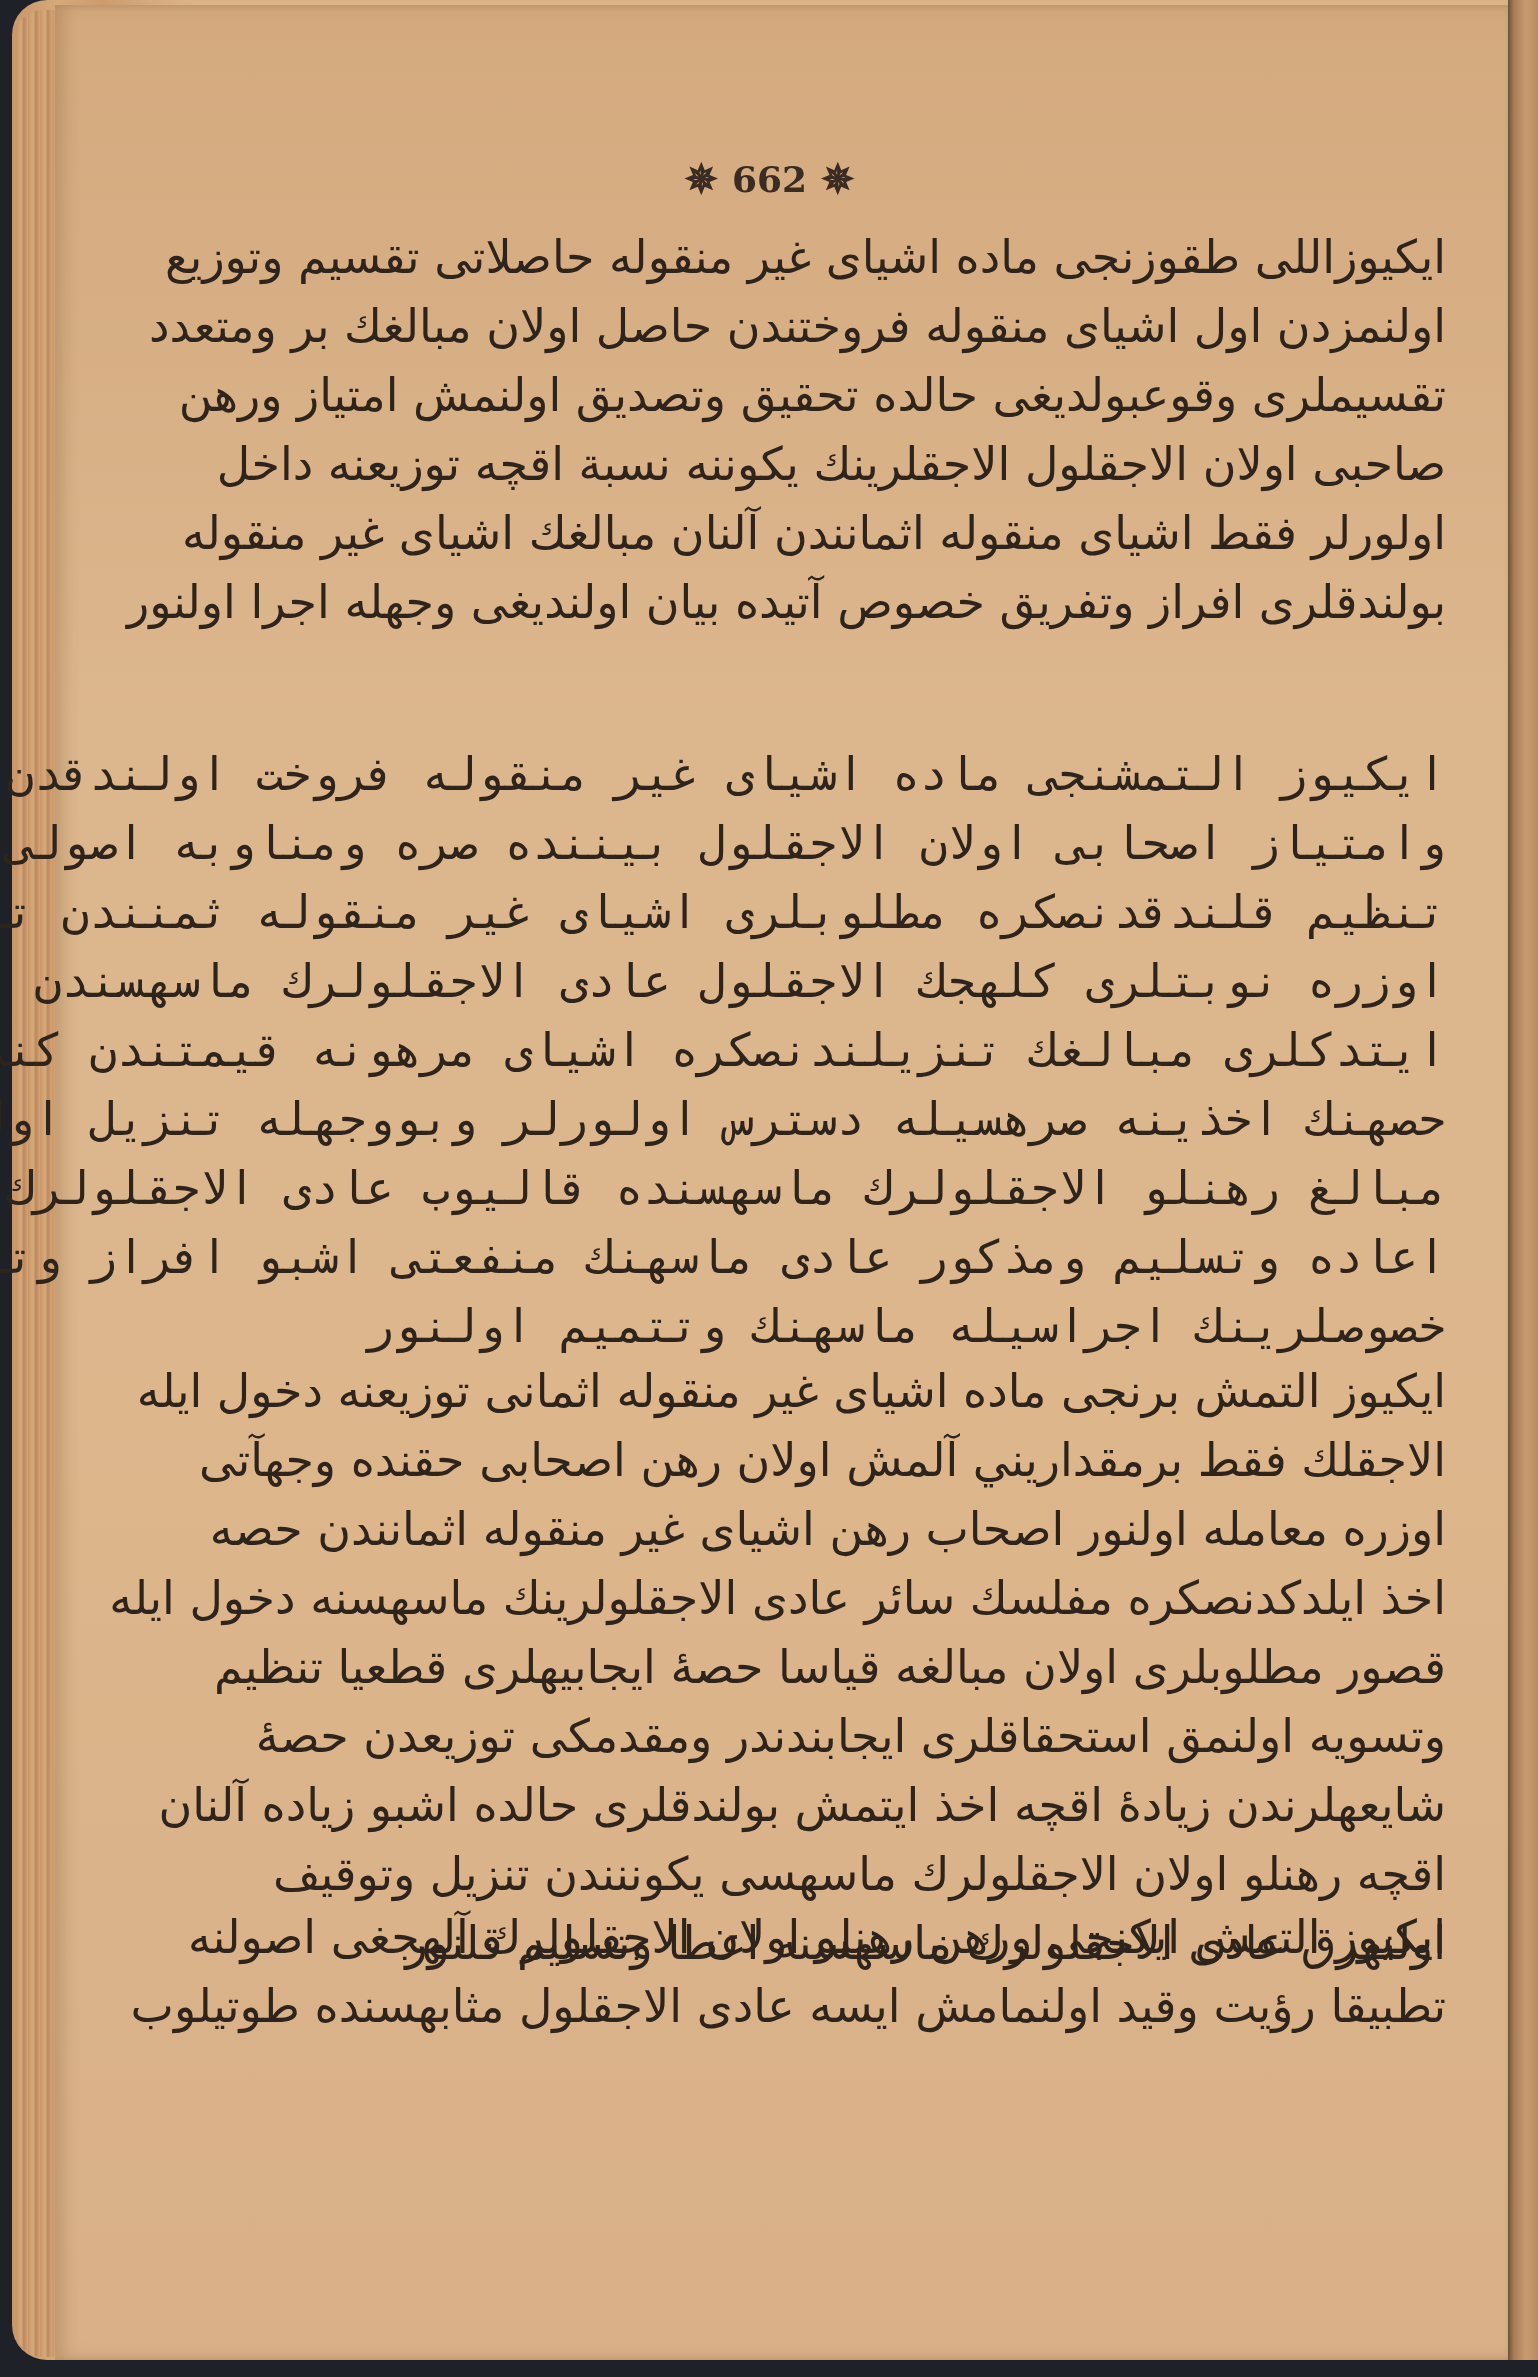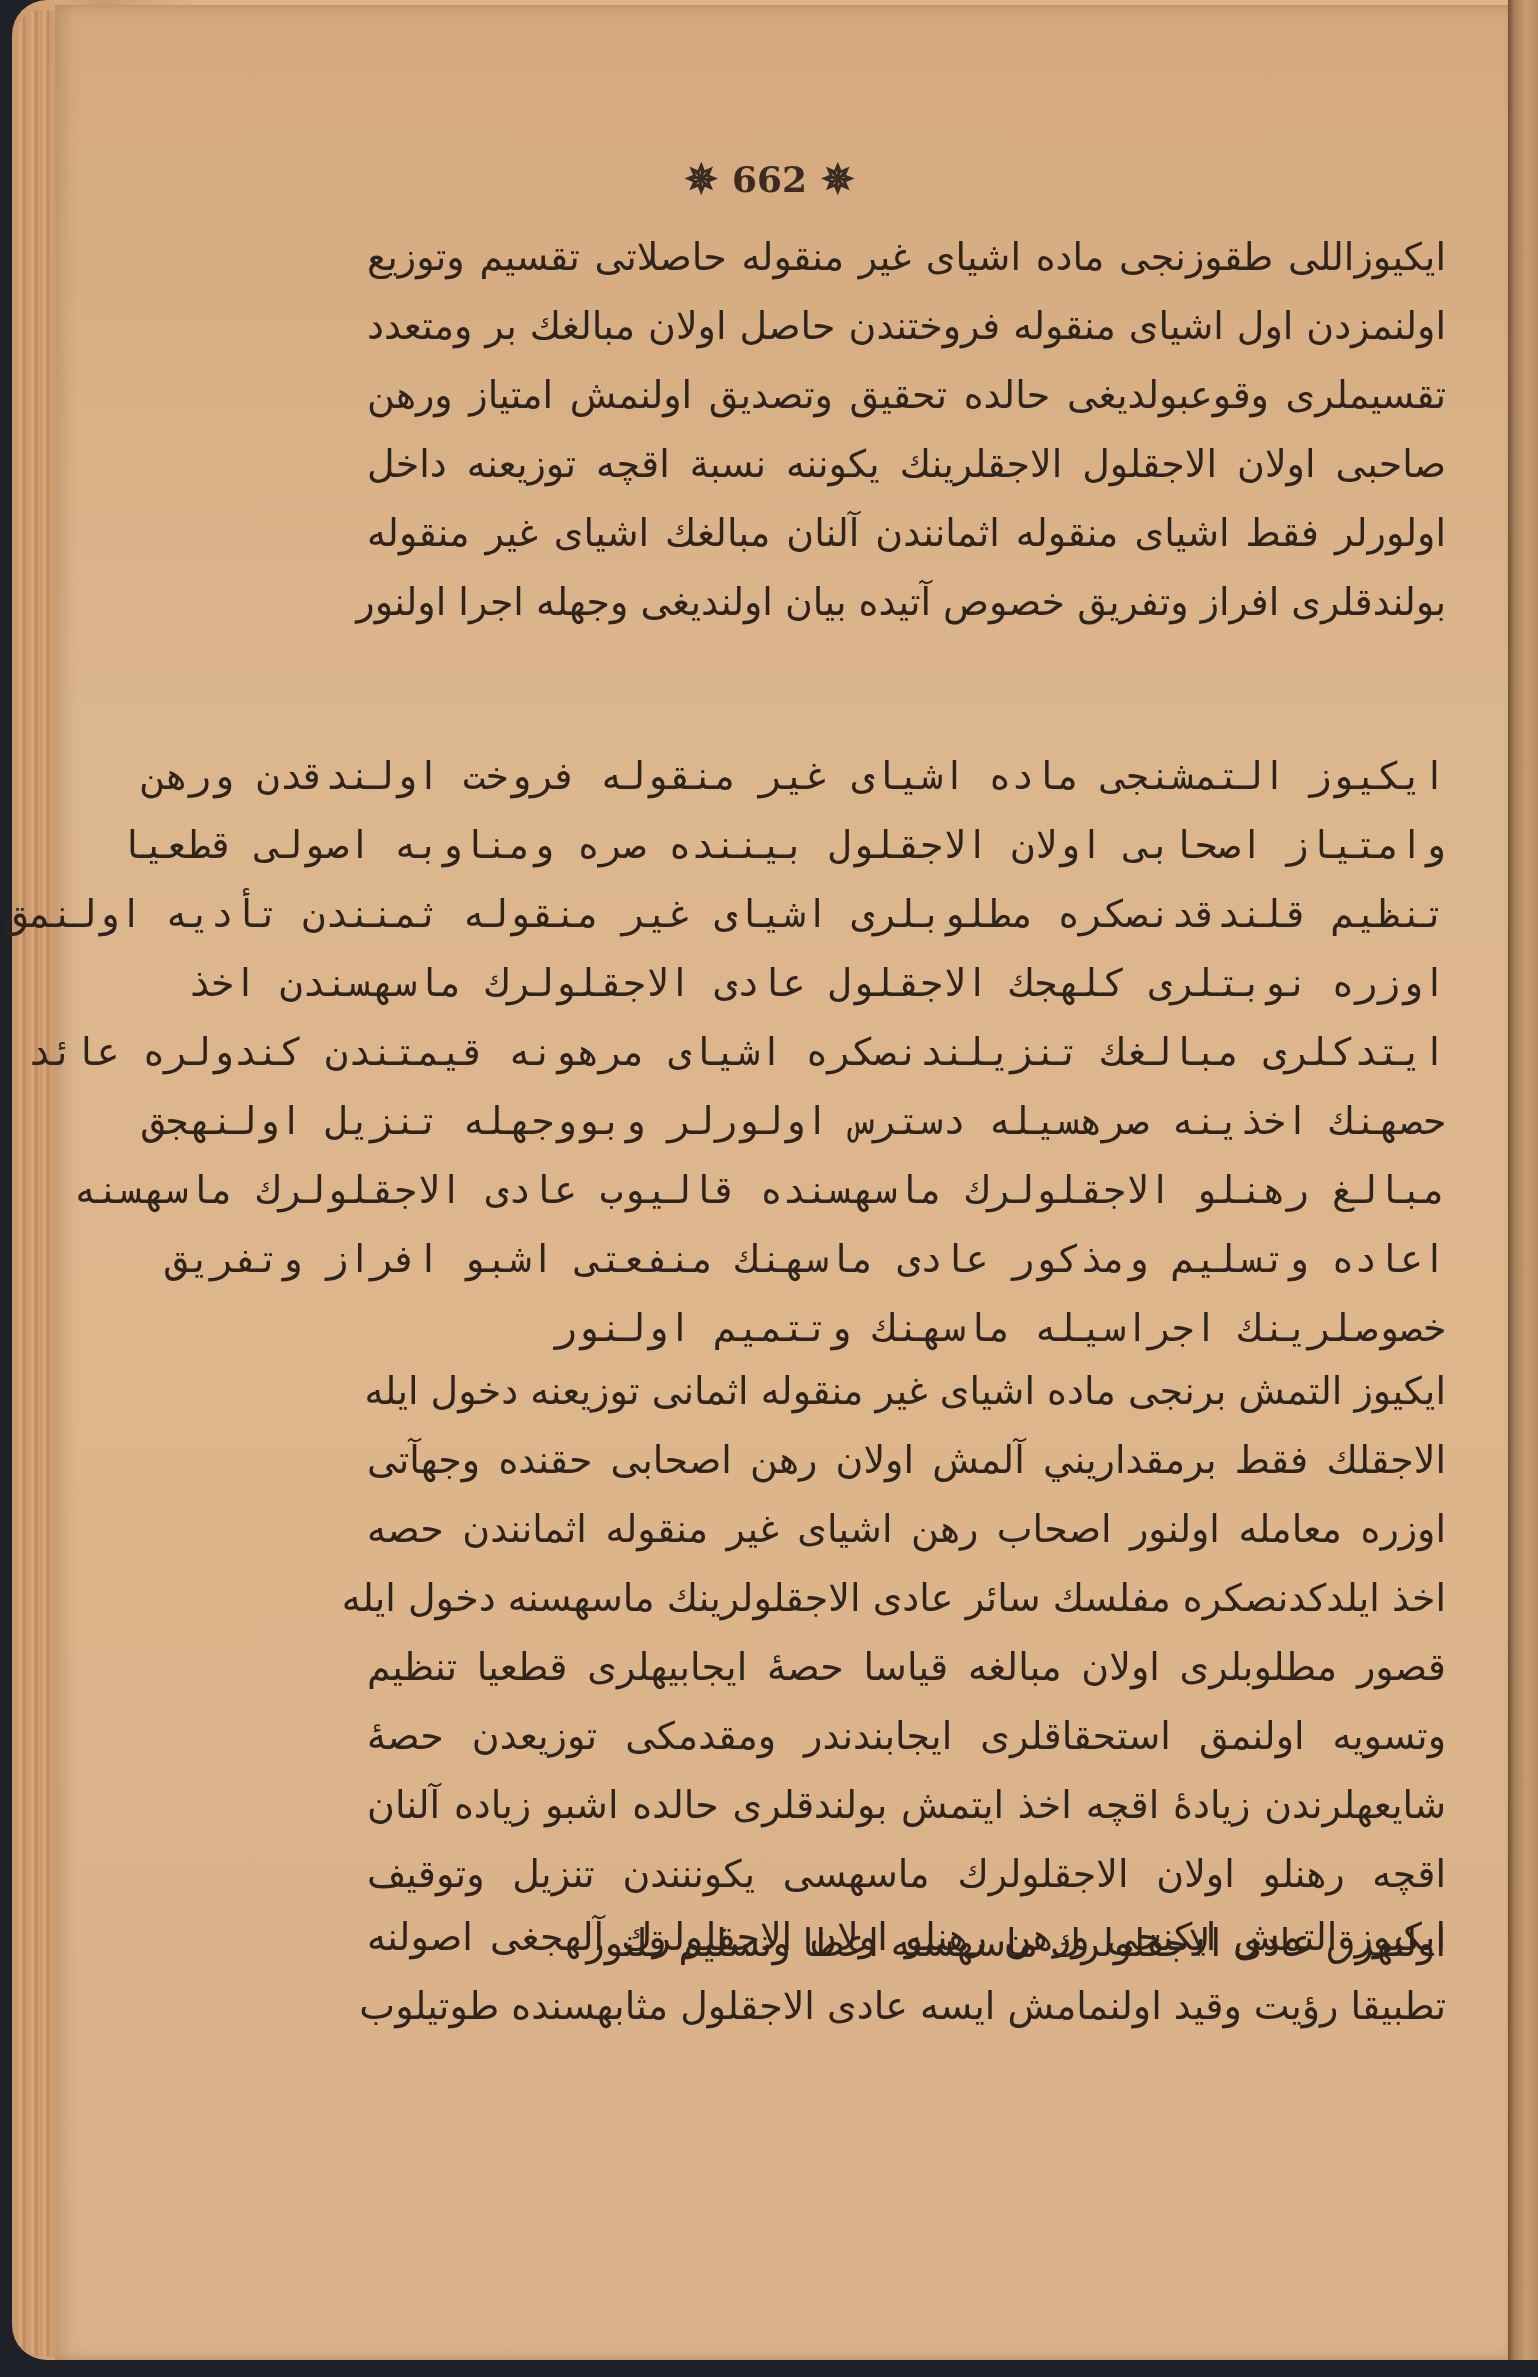--- a/index.html
+++ b/index.html
@@ -69,21 +69,21 @@
       font-size: 40px;
       color: #3a2c22;
     }
     .text-block {
       position: absolute;
       left: 367px;
       width: 1079px;
       direction: rtl;
       color: #2e241c;
       font-family: "DejaVu Sans", sans-serif;
-      font-size: 38px;
+      font-size: 46px;
       line-height: 69px;
       text-align: justify;
     }
     .text-block .line {
       display: block;
       white-space: nowrap;
       text-align: justify;
       text-align-last: justify;
     }
     .text-block .line.last {

